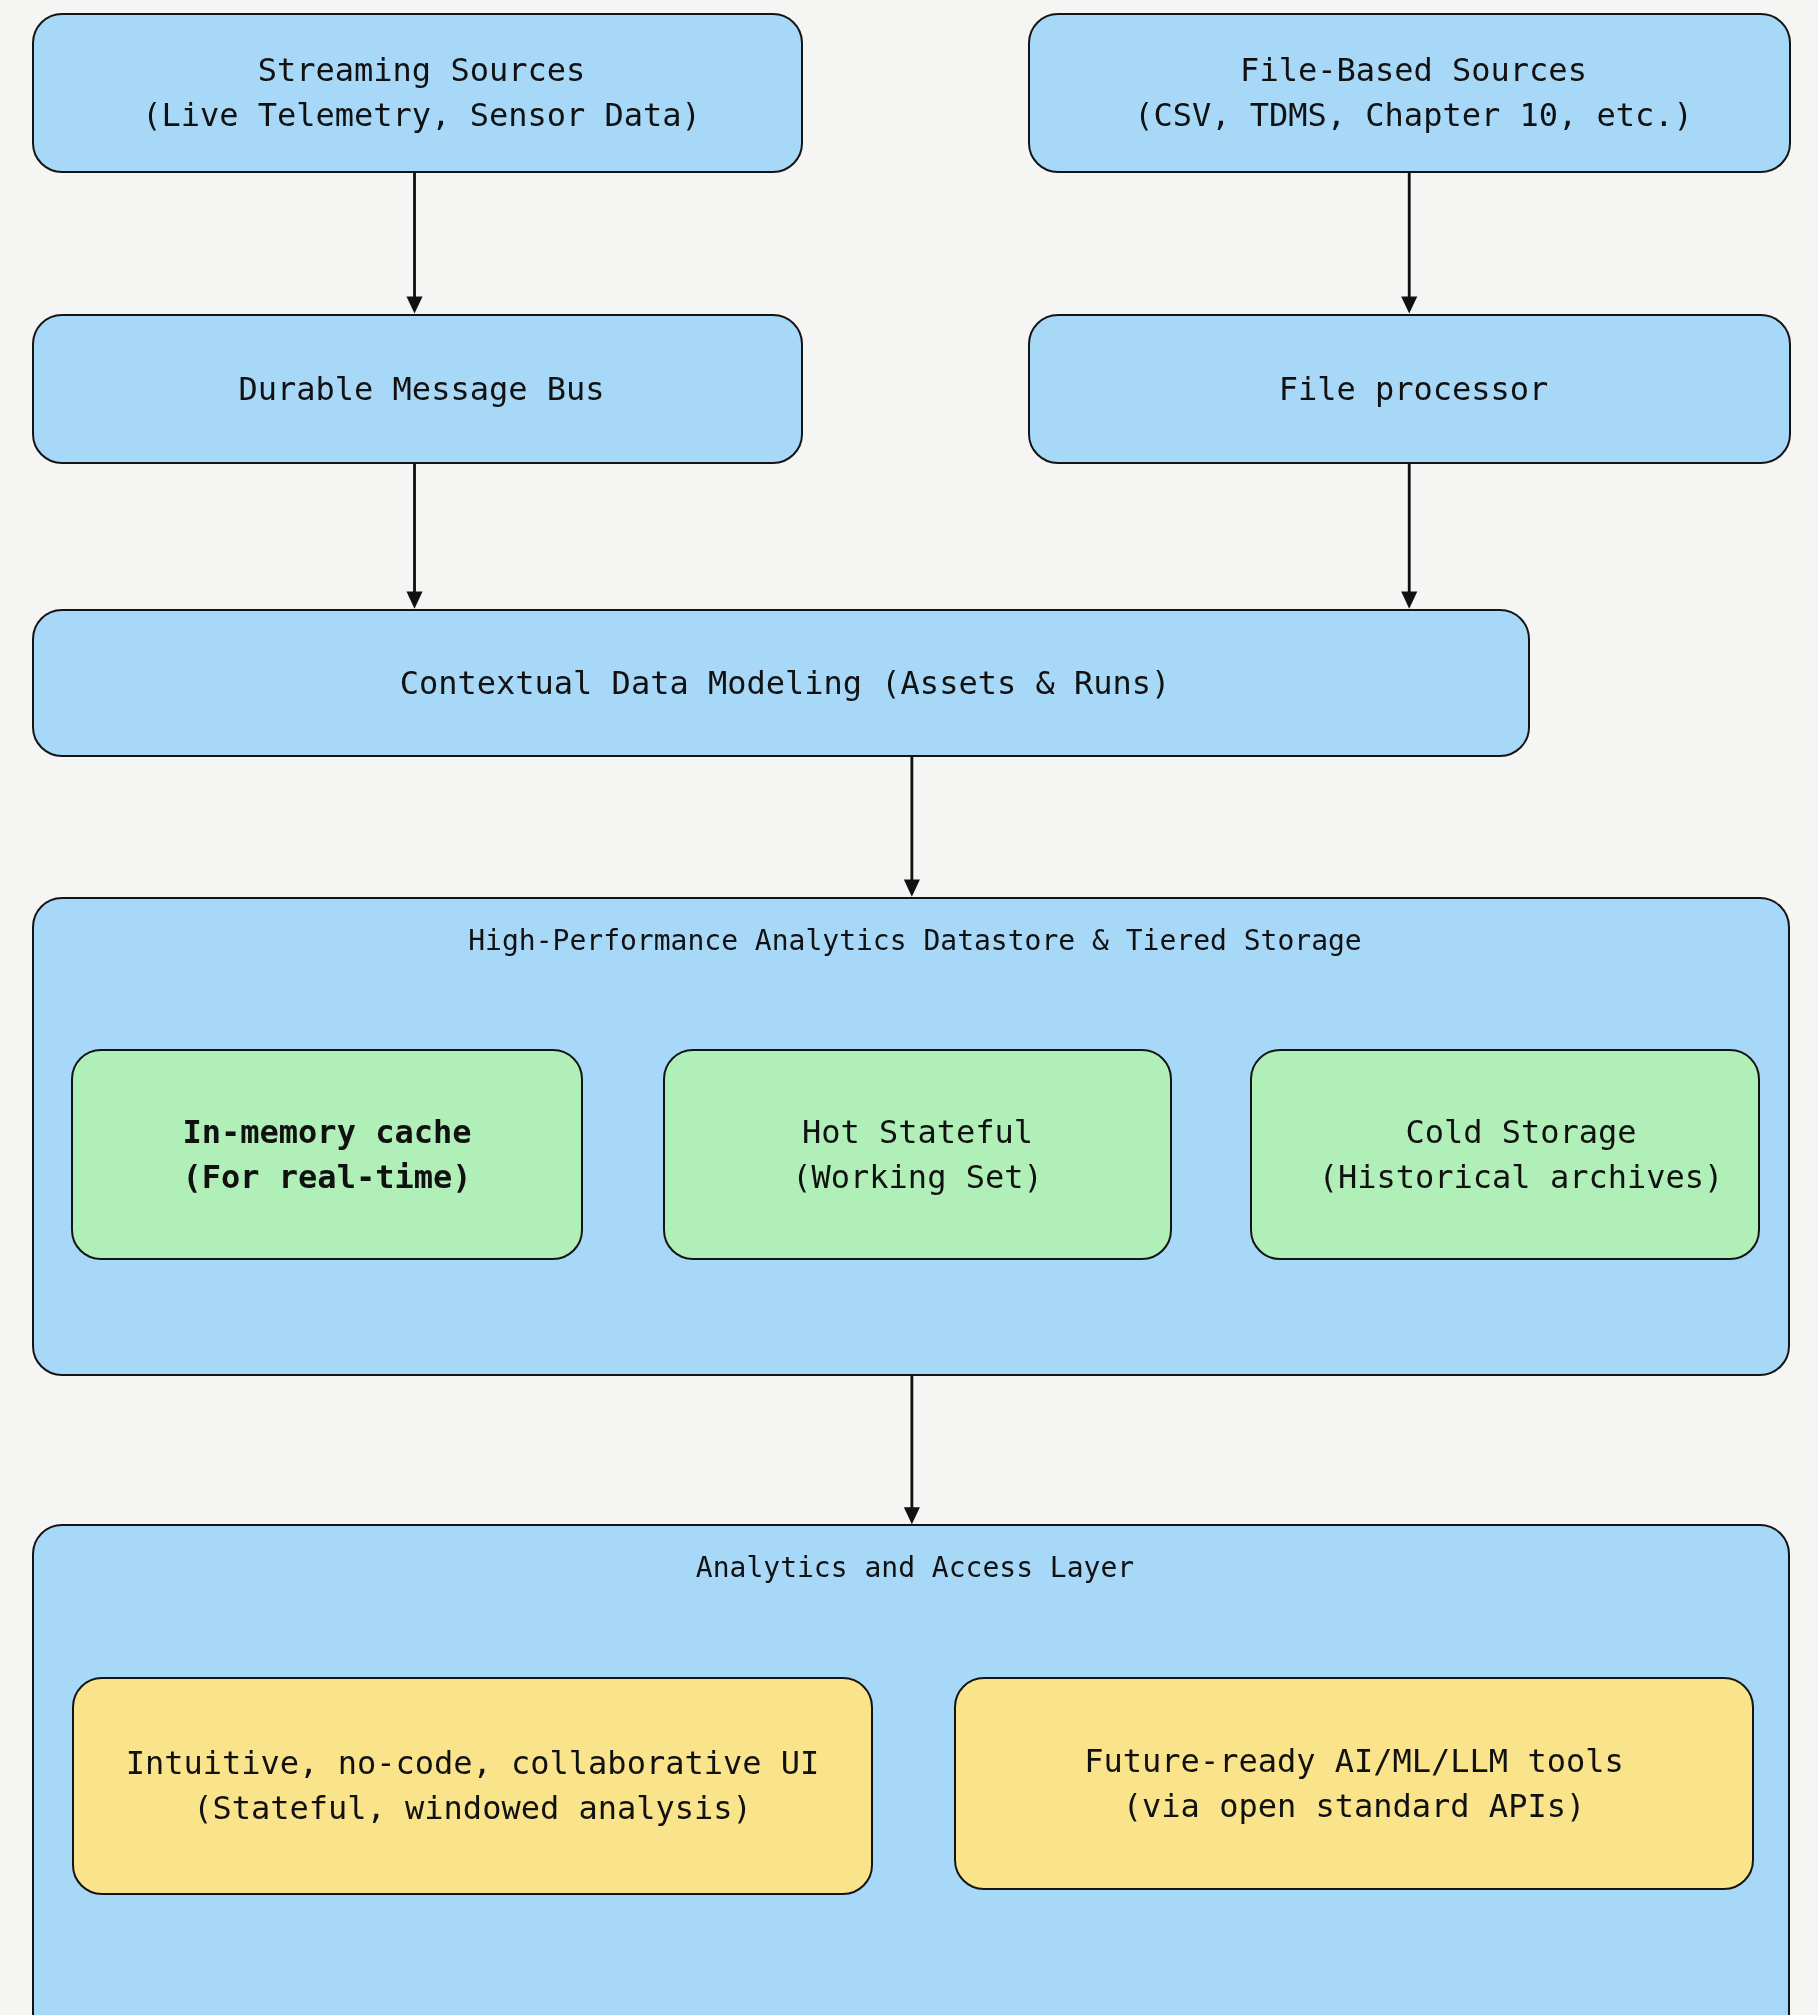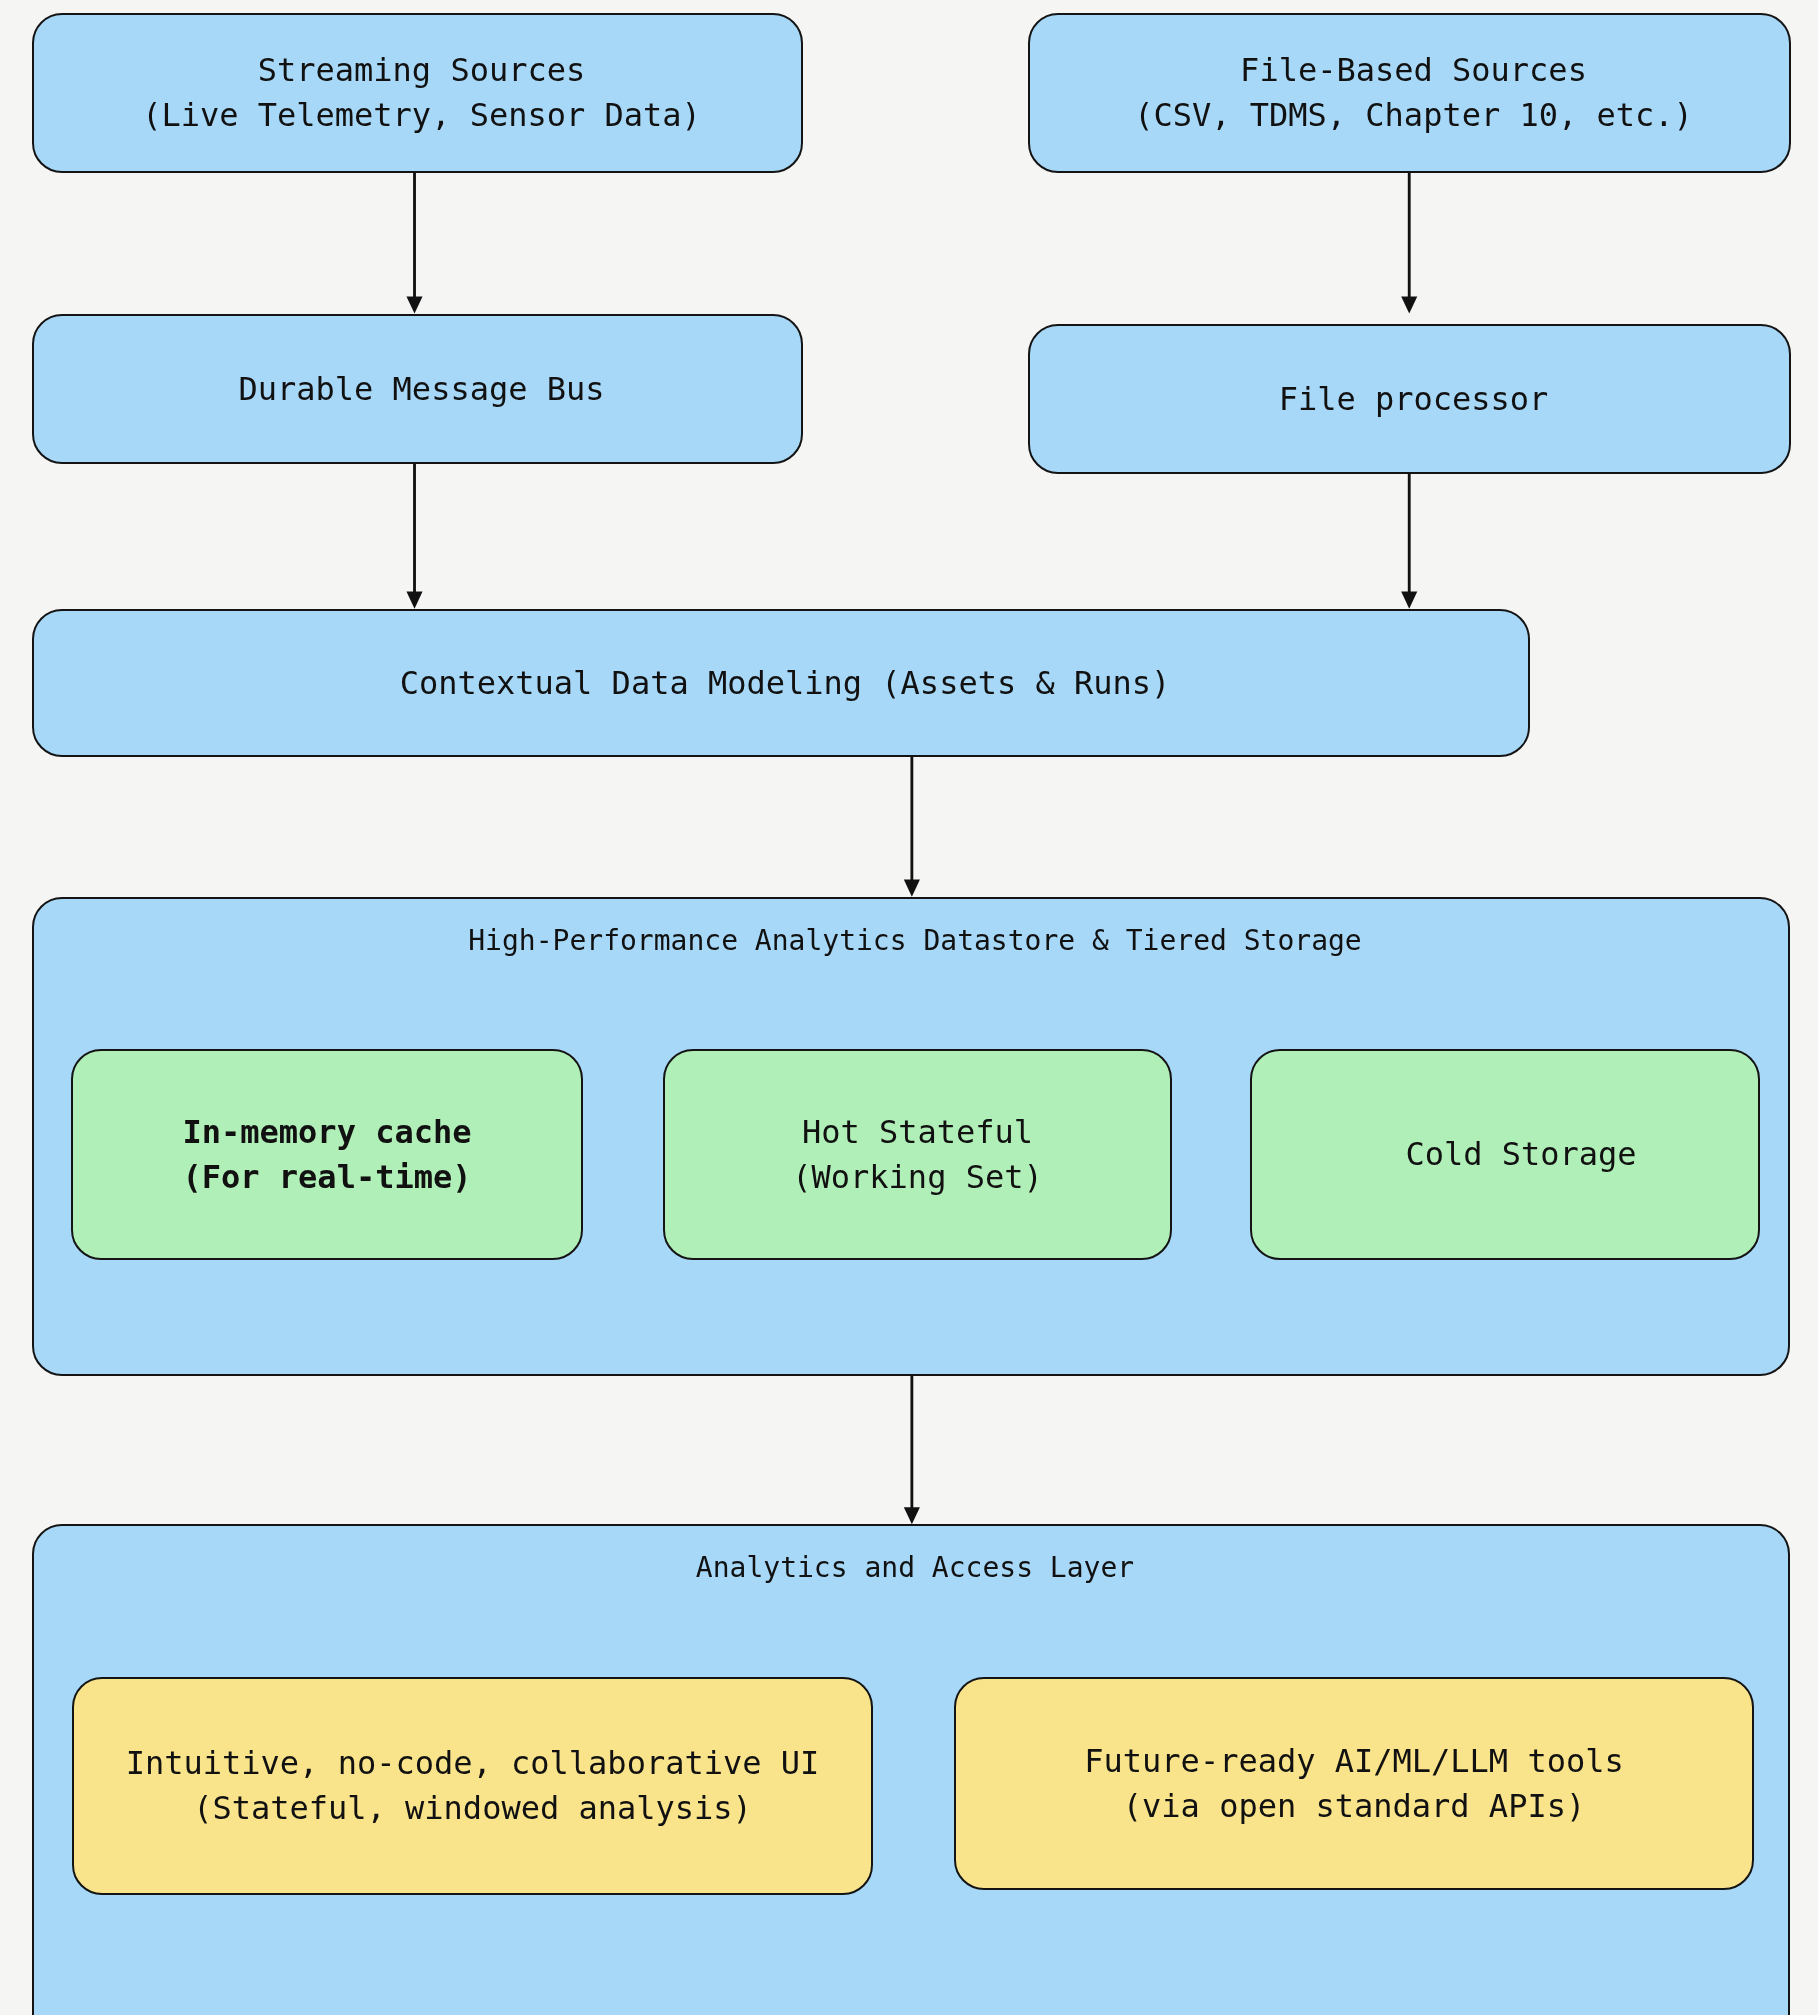--- a/index.html
+++ b/index.html
@@ -22,21 +22,21 @@
   .blue{background:var(--node-blue);padding-left:8px;}
   .green{background:var(--node-green);}
   .yellow{background:var(--node-yellow);}
   .container{justify-content:flex-start;}
   .container .ctitle{margin-top:19px;font-size:28px;line-height:45px;}
   
   .n-streaming{left:32px;top:12.8px;width:771px;height:160px;}
   .n-filesrc{left:1028px;top:12.8px;width:763px;height:160px;}
   
   .n-bus{left:32px;top:314px;width:771px;height:150px;}
-  .n-fileproc{left:1028px;top:324px;width:763px;height:150px;justify-content:center;}
+  .n-fileproc{left:1028px;top:314px;width:763px;height:150px;justify-content:center;}
   
   .n-context{left:32px;top:609px;width:1498px;height:148px;}
   
   .n-datastore{left:32px;top:897px;width:1758px;height:479px;}
   .n-inmem{left:71px;top:1049px;width:512px;height:211px;font-weight:bold;}
   .n-hot{left:663px;top:1049px;width:509px;height:211px;}
   .n-cold{left:1250px;top:1049px;width:510px;height:211px;padding-left:32px;}
   
   .n-analytics{left:32px;top:1524px;width:1758px;height:606px;}
   .n-ui{left:72px;top:1677px;width:801px;height:218px;}
@@ -106,20 +106,21 @@
     <span class="tline">(For real-time)</span>
   </div>
 
   <div class="node green n-hot">
     <span class="tline">Hot Stateful</span>
     <span class="tline">(Working Set)</span>
   </div>
 
   <div class="node green n-cold">
     <span class="tline">Cold Storage</span>
+    <span class="tline">(Historical archives)</span>
   </div>
 
   <div class="node blue container n-analytics">
     <span class="ctitle">Analytics and Access Layer</span>
   </div>
 
   <div class="node yellow n-ui">
     <span class="tline">Intuitive, no-code, collaborative UI</span>
     <span class="tline">(Stateful, windowed analysis)</span>
   </div>

